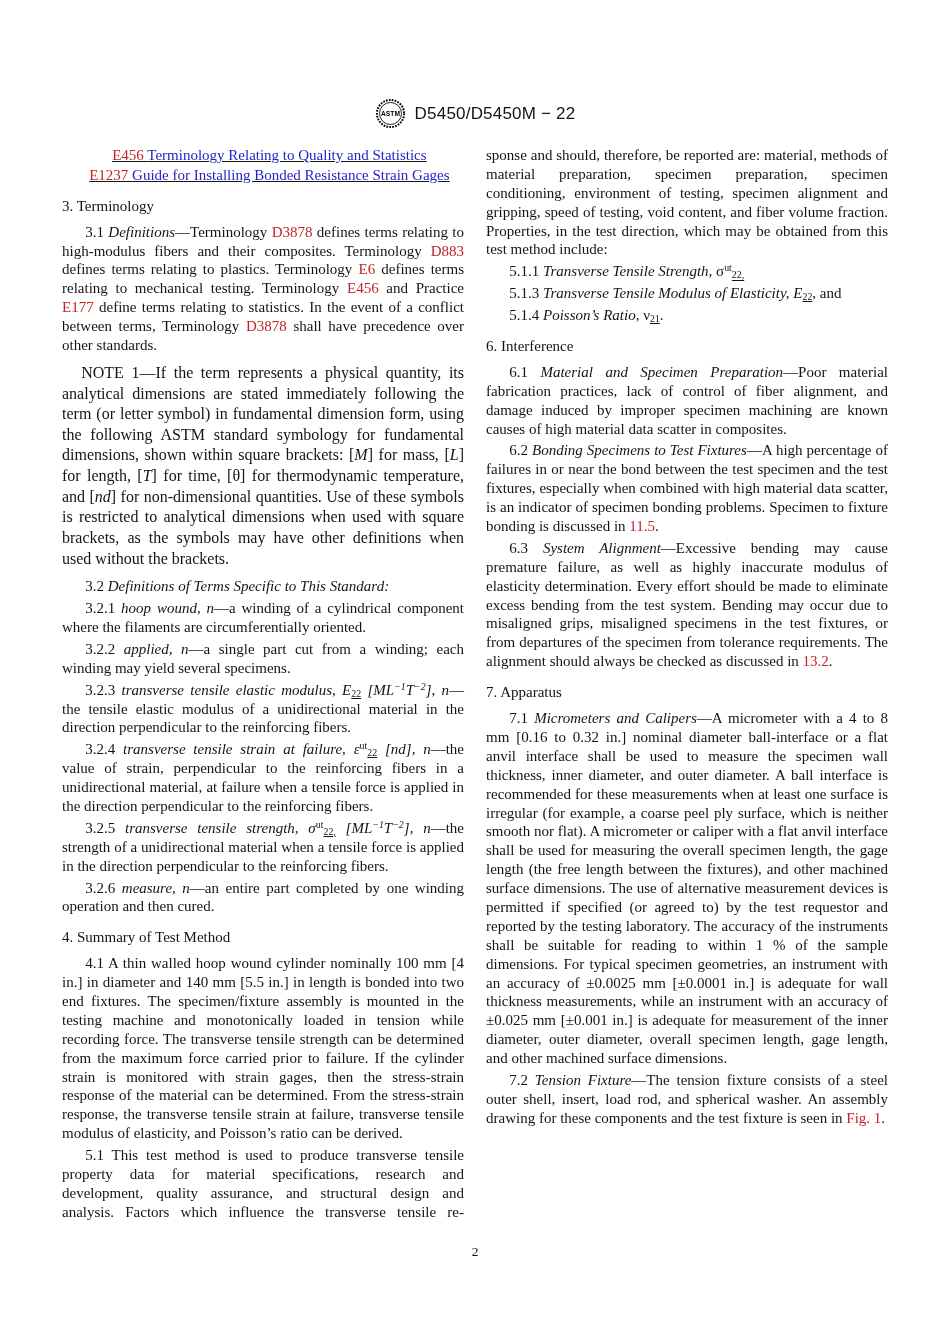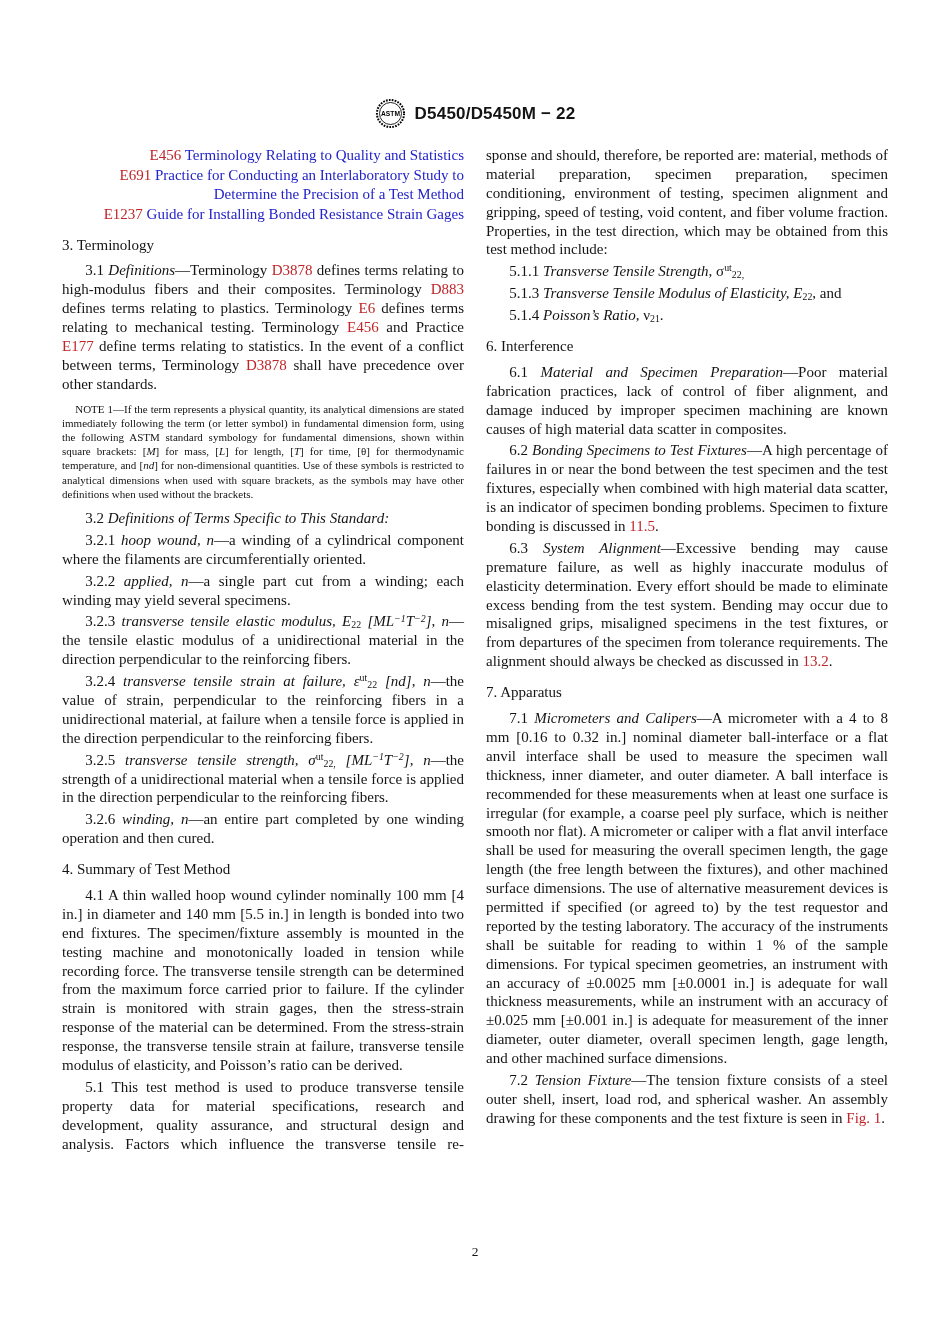--- a/index.html
+++ b/index.html
@@ -25,21 +25,21 @@
   .doc-header{
     display:flex;
     align-items:center;
     justify-content:center;
     gap:9px;
     margin-bottom:17px;
   }
   .logo-wrap{display:inline-flex;align-items:center;}
   .designation{
     font-family:"Liberation Sans", sans-serif;
-    font-weight:bold;
+    font-weight:normal;
     font-size:17px;
     letter-spacing:0.2px;
   }
   .columns{
     display:flex;
     gap:22px;
   }
   .col{
     width:402px;
     font-size:15px;
@@ -49,38 +49,39 @@
   }
   .blk{margin:0 0 3px 0;}
   .h2{
     font-weight:normal;
     margin:12px 0 7px 0;
     text-align:left;
   }
   .p{text-indent:1.55em;}
   .pc{text-indent:0;}
   .note{
-    font-size:11px;
+    font-size:16px;
     line-height:1.29;
     margin:8px 0 8px 0;
     text-indent:1.2em;
   }
   .ref{
     padding-left:2.4em;
     text-indent:-1.55em;
     margin-bottom:1px;
-    text-align:right;
+    text-align:center;
+    text-decoration:underline;
   }
   .jl{text-align-last:justify;}
   .i{font-style:italic;}
   .r{color:var(--red);}
   .b{color:var(--blue);}
   sup,sub{font-size:66%;line-height:0;}
   sup{vertical-align:0.5em;margin-top:29px;}
-  sub{vertical-align:-0.22em;}
+  sub{vertical-align:-0.22em;text-decoration:underline;}
   .page-footer{
     position:absolute;
     left:0;right:0;
     bottom:84px;
     text-align:center;
     font-size:13.5px;
   }
 </style>
 </head>
 <body>
@@ -94,32 +95,31 @@
         <circle cx="20" cy="20" r="14.2" fill="none" stroke="#000" stroke-width="1.1"></circle>
         <text x="20" y="23.5" text-anchor="middle" font-size="8.6" font-weight="bold" font-family="Liberation Sans, sans-serif">ASTM</text>
       </svg>
     </span>
     <span class="designation">D5450/D5450M − 22</span>
   </header>
 
   <main class="columns">
     <div class="col">
         <div class="blk ref"><span class="r">E456 </span><span class="b">Terminology Relating to Quality and Statistics</span></div>
-        <div class="blk ref"><span class="r">E691 </span><span class="b">Practice for Conducting an Interlaboratory Study to Determine the Precision of a Test Method</span></div>
         <div class="blk ref"><span class="r">E1237 </span><span class="b">Guide for Installing Bonded Resistance Strain Gages</span></div>
         <div class="blk h2"><span>3. Terminology</span></div>
         <div class="blk p"><span>3.1 </span><span class="i">Definitions</span><span>—Terminology </span><span class="r">D3878</span><span> defines terms relating to high-modulus fibers and their composites. Terminology </span><span class="r">D883</span><span> defines terms relating to plastics. Terminology </span><span class="r">E6</span><span> defines terms relating to mechanical testing. Terminology </span><span class="r">E456</span><span> and Practice </span><span class="r">E177</span><span> define terms relating to statistics. In the event of a conflict between terms, Terminology </span><span class="r">D3878</span><span> shall have precedence over other standards.</span></div>
         <div class="blk note"><span>NOTE 1—If the term represents a physical quantity, its analytical dimensions are stated immediately following the term (or letter symbol) in fundamental dimension form, using the following ASTM standard symbology for fundamental dimensions, shown within square brackets: [</span><span class="i">M</span><span>] for mass, [</span><span class="i">L</span><span>] for length, [</span><span class="i">T</span><span>] for time, [θ] for thermodynamic temperature, and [</span><span class="i">nd</span><span>] for non-dimensional quantities. Use of these symbols is restricted to analytical dimensions when used with square brackets, as the symbols may have other definitions when used without the brackets.</span></div>
         <div class="blk p"><span>3.2 </span><span class="i">Definitions of Terms Specific to This Standard:</span></div>
         <div class="blk p"><span>3.2.1 </span><span class="i">hoop wound, n</span><span>—a winding of a cylindrical component where the filaments are circumferentially oriented.</span></div>
         <div class="blk p"><span>3.2.2 </span><span class="i">applied, n</span><span>—a single part cut from a winding; each winding may yield several specimens.</span></div>
         <div class="blk p"><span>3.2.3 </span><span class="i">transverse tensile elastic modulus, E</span><sub>22</sub><span class="i"> [ML</span><sup class="i">−1</sup><span class="i">T</span><sup class="i">−2</sup><span class="i">]</span><span>, </span><span class="i">n</span><span>—the tensile elastic modulus of a unidirectional material in the direction perpendicular to the reinforcing fibers.</span></div>
         <div class="blk p"><span>3.2.4 </span><span class="i">transverse tensile strain at failure, </span><span class="i">ε</span><sup>ut</sup><sub>22</sub><span class="i"> [nd]</span><span>, </span><span class="i">n</span><span>—the value of strain, perpendicular to the reinforcing fibers in a unidirectional material, at failure when a tensile force is applied in the direction perpendicular to the reinforcing fibers.</span></div>
         <div class="blk p"><span>3.2.5 </span><span class="i">transverse tensile strength, </span><span class="i">σ</span><sup>ut</sup><sub>22,</sub><span class="i"> [ML</span><sup class="i">−1</sup><span class="i">T</span><sup class="i">−2</sup><span class="i">]</span><span>, </span><span class="i">n</span><span>—the strength of a unidirectional material when a tensile force is applied in the direction perpendicular to the reinforcing fibers.</span></div>
-        <div class="blk p"><span>3.2.6 </span><span class="i">winding, n</span><span>—an entire part completed by one winding operation and then cured.</span></div>
+        <div class="blk p"><span>3.2.6 </span><span class="i">measure, n</span><span>—an entire part completed by one winding operation and then cured.</span></div>
         <div class="blk h2"><span>4. Summary of Test Method</span></div>
         <div class="blk p"><span>4.1 A thin walled hoop wound cylinder nominally 100 mm [4 in.] in diameter and 140 mm [5.5 in.] in length is bonded into two end fixtures. The specimen/fixture assembly is mounted in the testing machine and monotonically loaded in tension while recording force. The transverse tensile strength can be determined from the maximum force carried prior to failure. If the cylinder strain is monitored with strain gages, then the stress-strain response of the material can be determined. From the stress-strain response, the transverse tensile strain at failure, transverse tensile modulus of elasticity, and Poisson’s ratio can be derived.</span></div>
         <div class="blk p jl"><span>5.1 This test method is used to produce transverse tensile property data for material specifications, research and development, quality assurance, and structural design and analysis. Factors which influence the transverse tensile re-</span></div>
       </div>
     <div class="col">
         <div class="blk pc"><span>sponse and should, therefore, be reported are: material, methods of material preparation, specimen preparation, specimen conditioning, environment of testing, specimen alignment and gripping, speed of testing, void content, and fiber volume fraction. Properties, in the test direction, which may be obtained from this test method include:</span></div>
         <div class="blk p"><span>5.1.1 </span><span class="i">Transverse Tensile Strength, </span><span>σ</span><sup>ut</sup><sub>22,</sub></div>
         <div class="blk p"><span>5.1.3 </span><span class="i">Transverse Tensile Modulus of Elasticity, E</span><sub>22</sub><span>, and</span></div>
         <div class="blk p"><span>5.1.4 </span><span class="i">Poisson’s Ratio, </span><span>ν</span><sub>21</sub><span>.</span></div>
         <div class="blk h2"><span>6. Interference</span></div>

